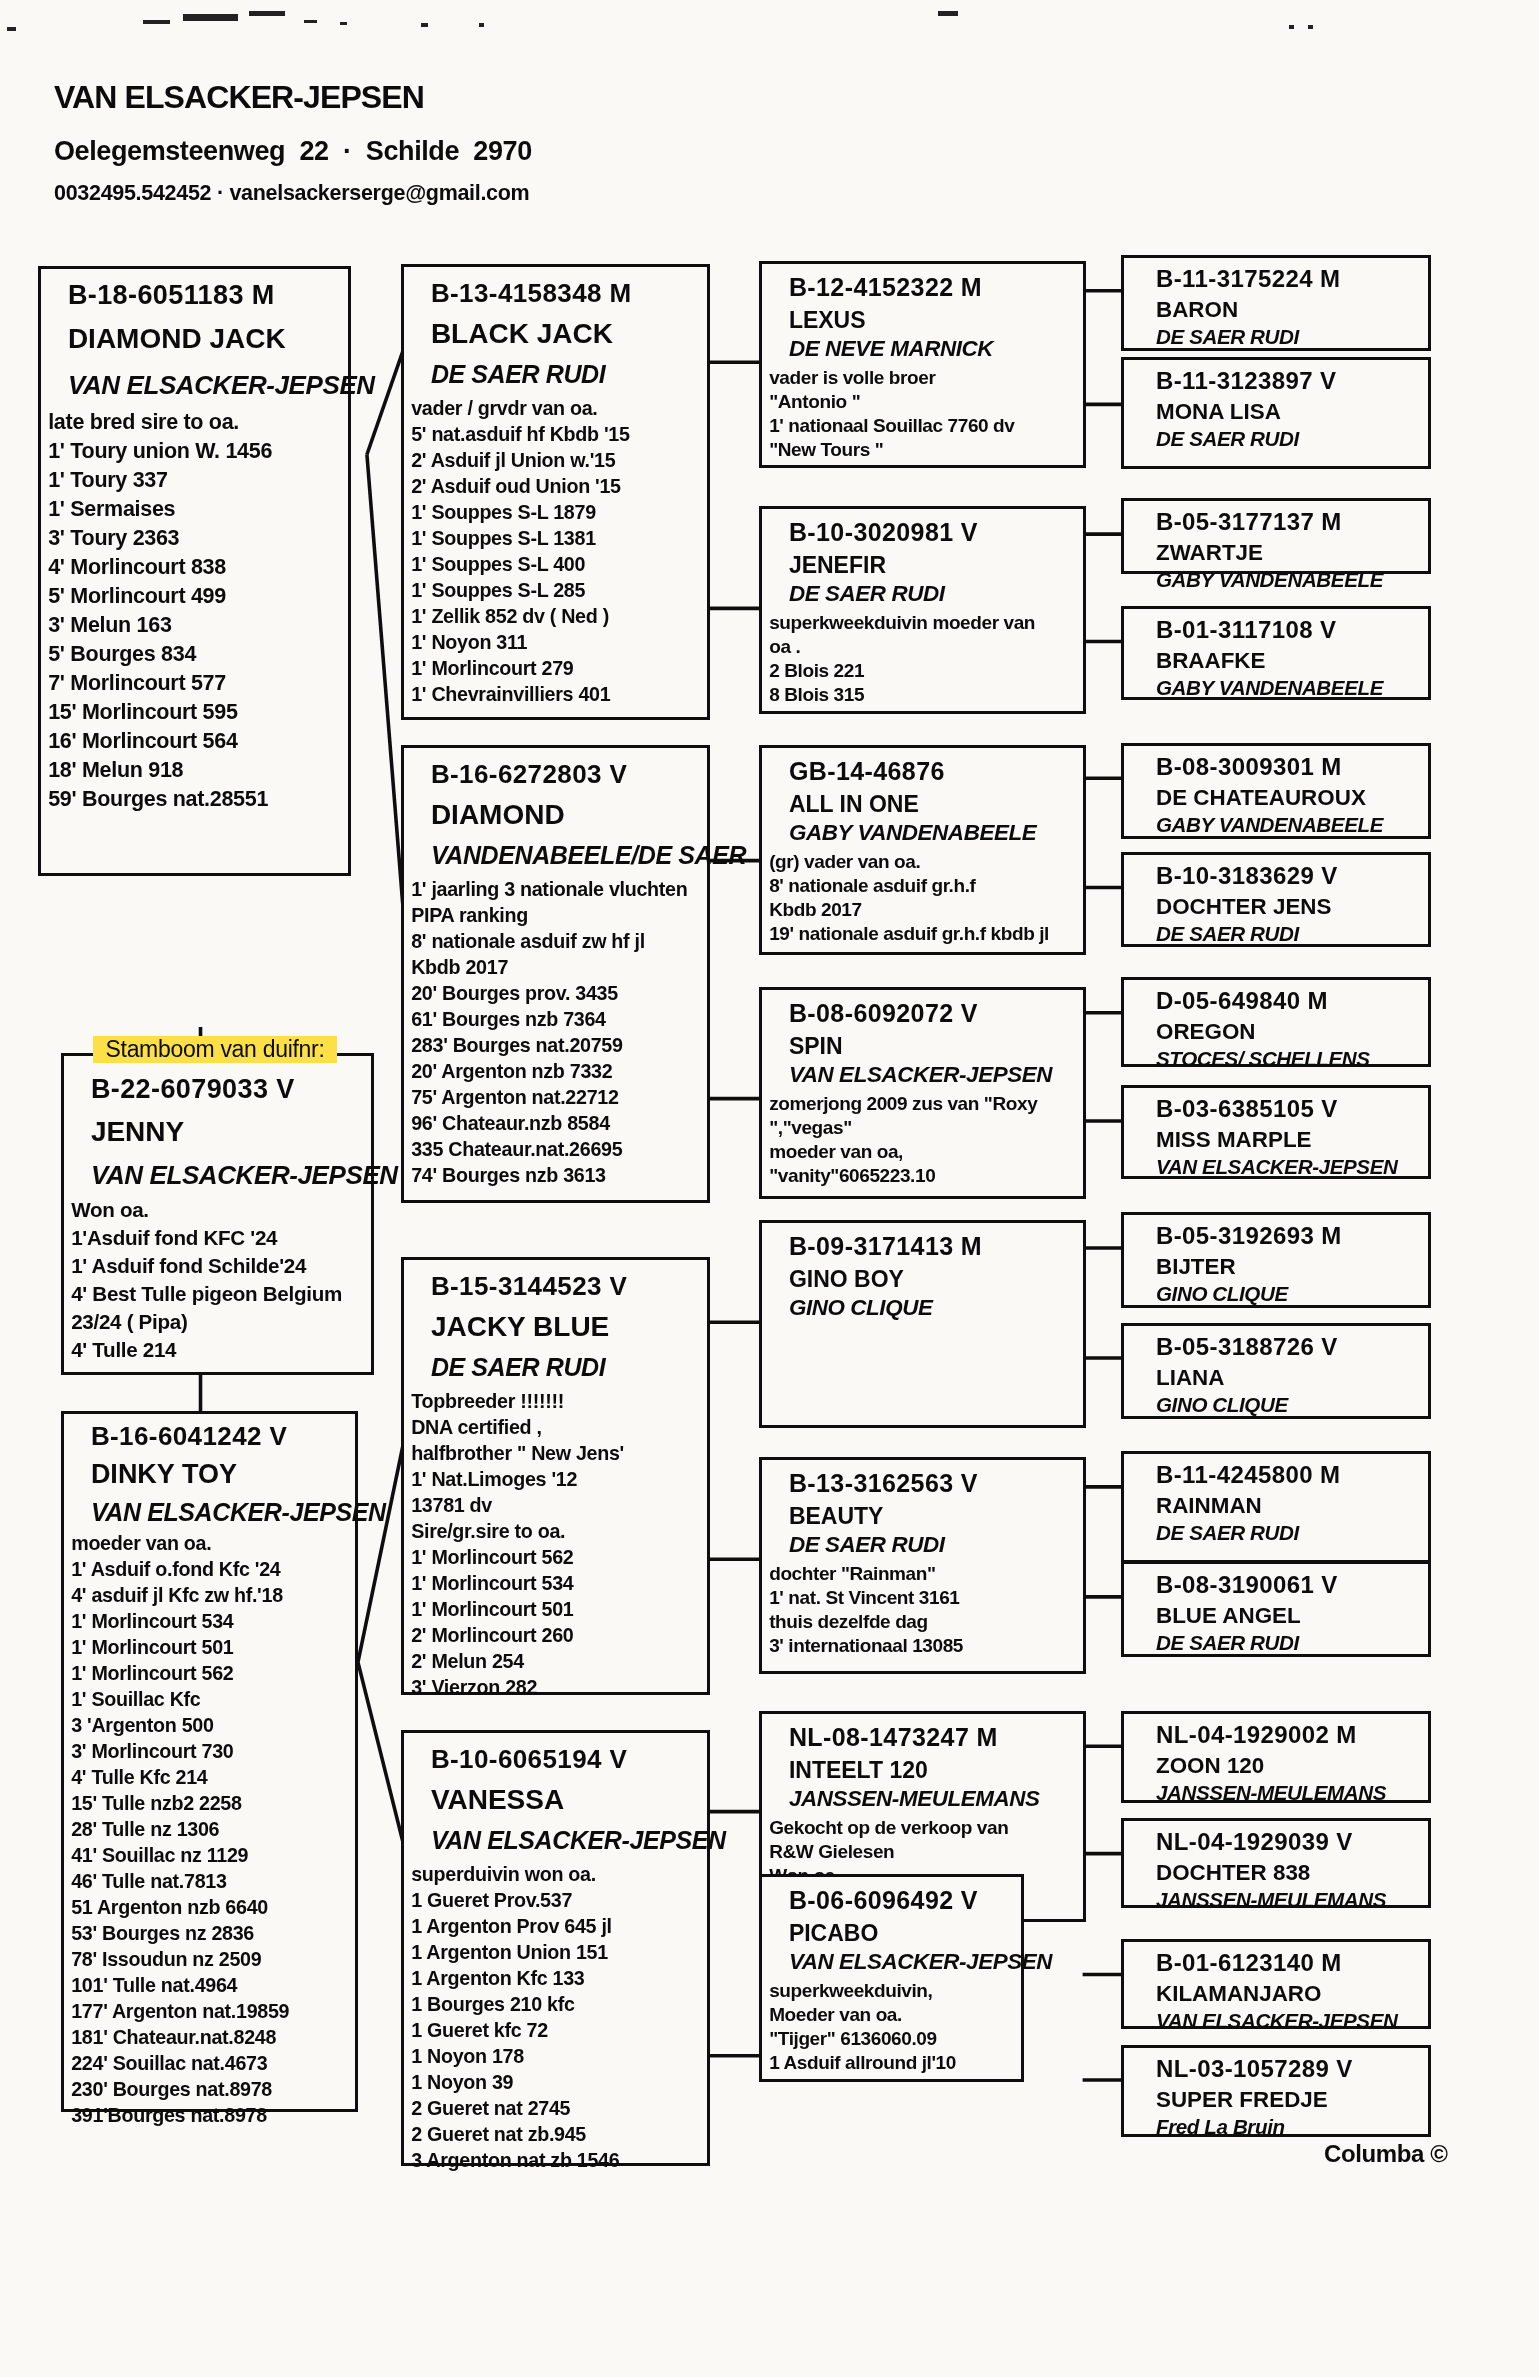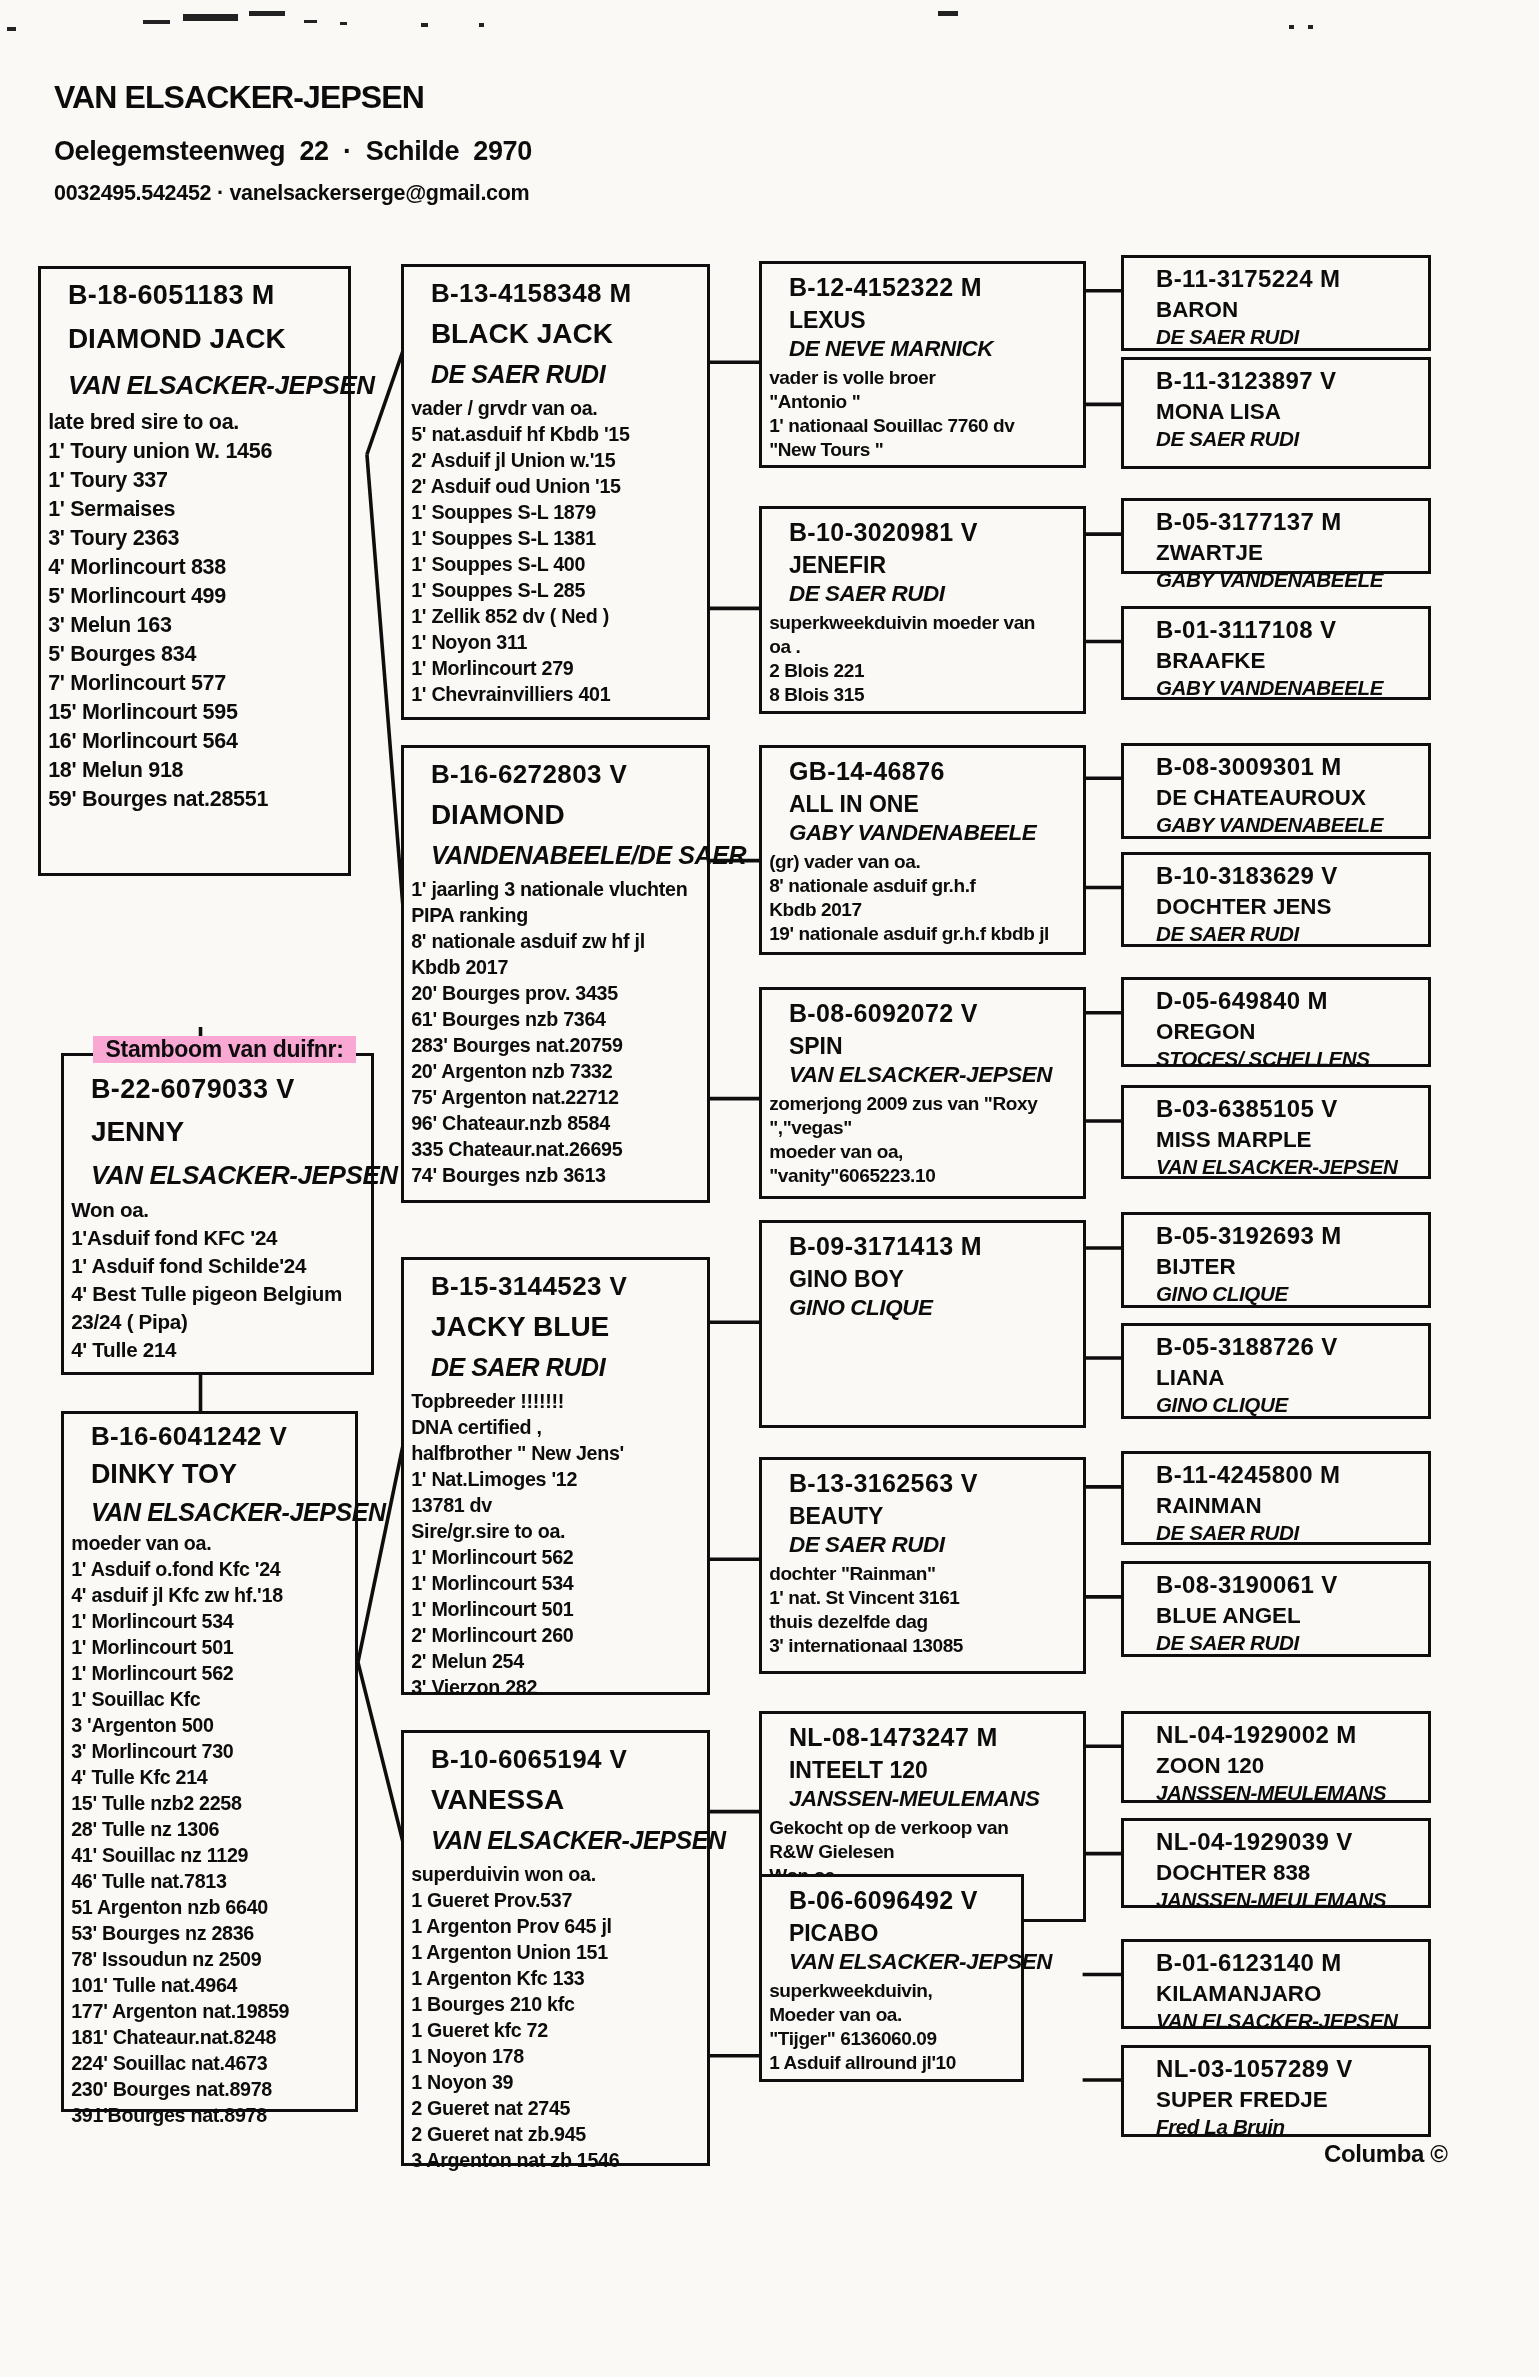--- a/index.html
+++ b/index.html
@@ -48,21 +48,21 @@
   .c3 .fancier{font-size:22.4px;margin-bottom:3.6px;}
   .c3 .ln{font-size:19px;line-height:24px;letter-spacing:-0.4px;}
   
   .c4{padding-top:7.2px;padding-left:16px;}
   .c4 .ring{font-size:24px;margin-left:16px;margin-bottom:3.6px;}
   .c4 .pname{font-size:22.4px;margin-left:16px;margin-bottom:1.8px;}
   .c4 .fancier{font-size:20.6px;margin-left:16px;}
   
   .stamboom{
     position:absolute;left:93px;top:1036px;
-    font-size:23px;font-weight:bold;background:#f9a8d4;
+    font-size:23px;font-weight:normal;background:#fde047;
     padding:0 12.5px;z-index:5;letter-spacing:-0.3px;
   }
   .footer{
     position:absolute;left:1324px;top:2140px;
     font-size:24px;font-weight:bold;letter-spacing:-0.4px;
   }
   svg.wires{position:absolute;left:0;top:0;z-index:0;}
   .box{z-index:2;}
 </style>
 </head>
@@ -417,21 +417,21 @@
   <div class="pname">BIJTER</div>
   <div class="fancier">GINO CLIQUE</div>
 </div>
 
 <div class="box c4" style="left:1121px;top:1323px;width:310px;height:96px">
   <div class="ring">B-05-3188726 V</div>
   <div class="pname">LIANA</div>
   <div class="fancier">GINO CLIQUE</div>
 </div>
 
-<div class="box c4" style="left:1121px;top:1451px;width:310px;height:94px">
+<div class="box c4" style="left:1121px;top:1451px;width:310px;height:112px">
   <div class="ring">B-11-4245800 M</div>
   <div class="pname">RAINMAN</div>
   <div class="fancier">DE SAER RUDI</div>
 </div>
 
 <div class="box c4" style="left:1121px;top:1561px;width:310px;height:96px">
   <div class="ring">B-08-3190061 V</div>
   <div class="pname">BLUE ANGEL</div>
   <div class="fancier">DE SAER RUDI</div>
 </div>

